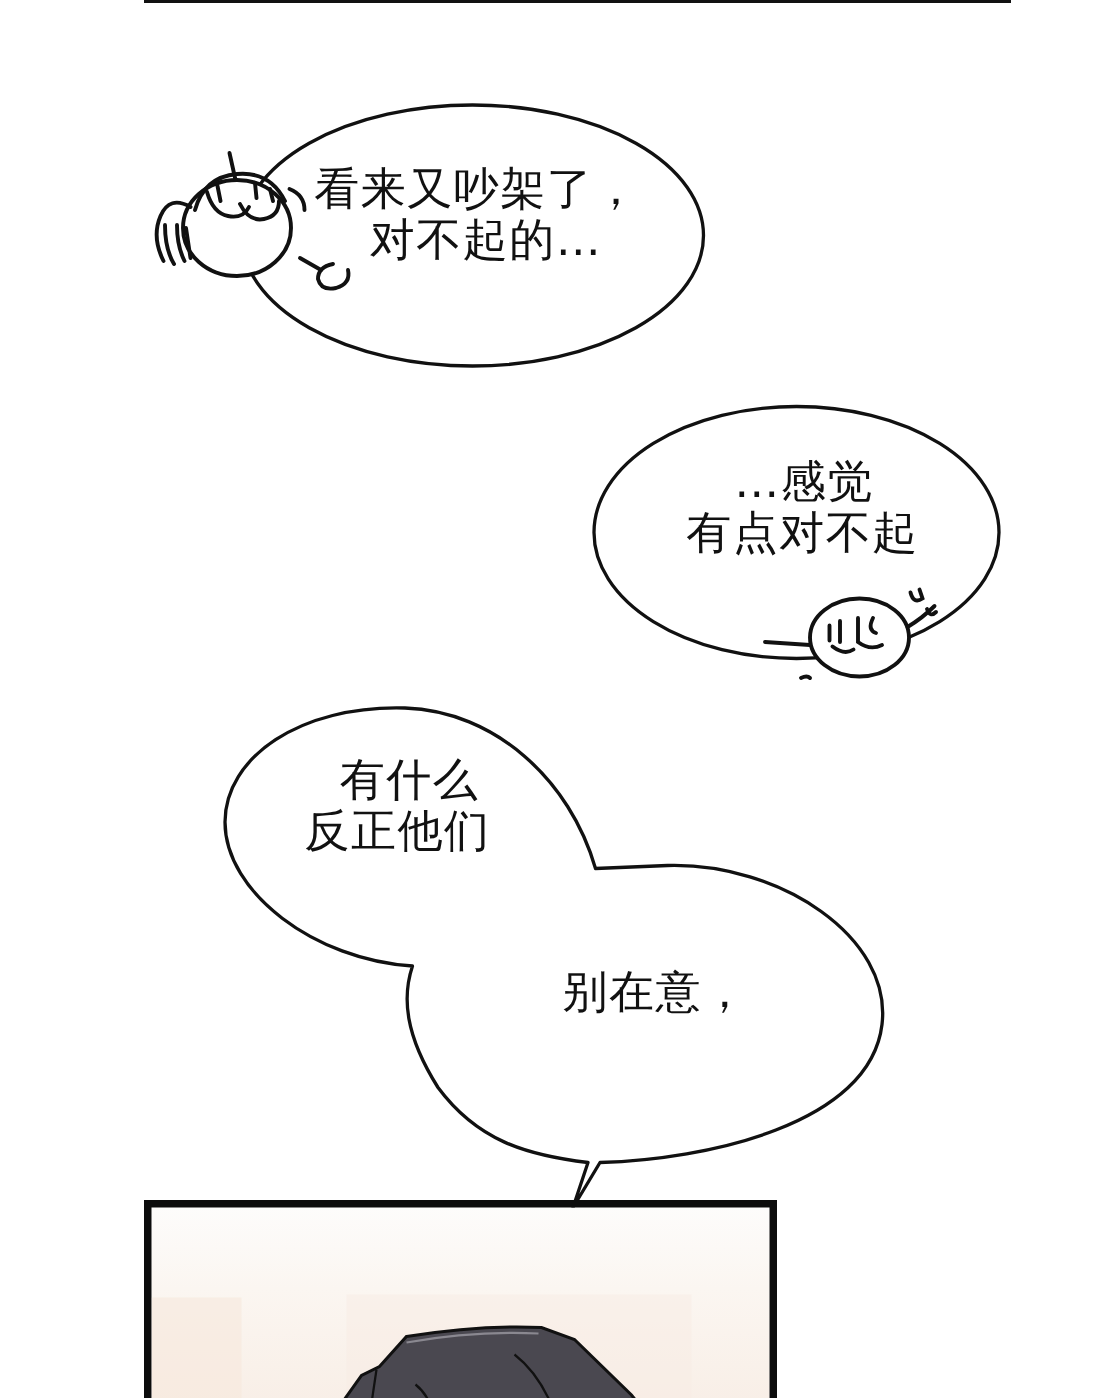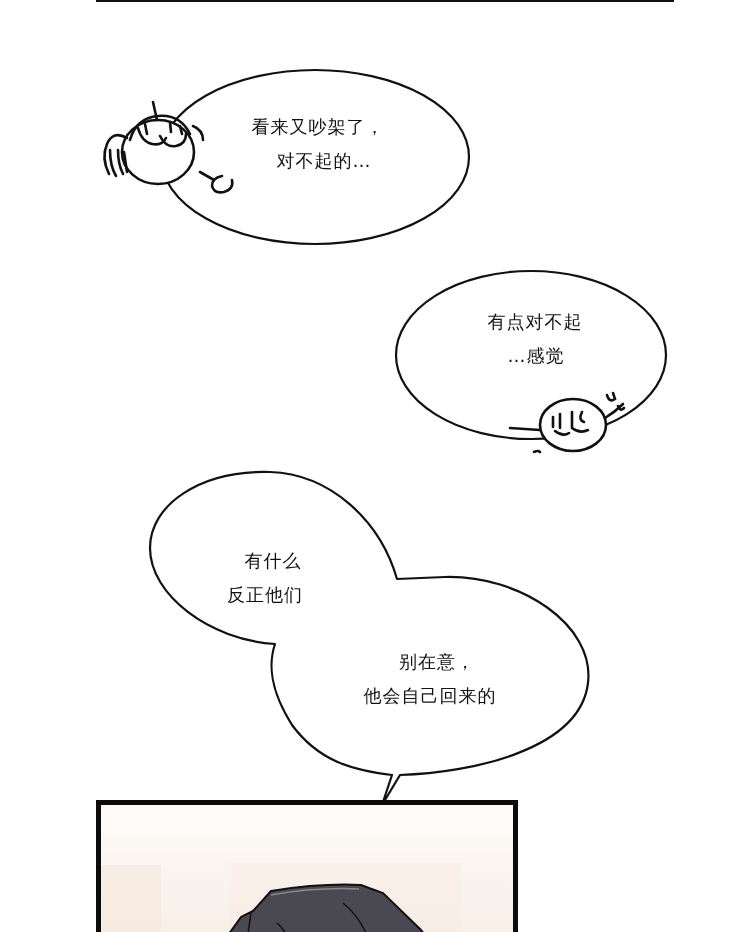--- a/index.html
+++ b/index.html
@@ -1,20 +1,20 @@
 <!DOCTYPE html>
 <html><head>
   <meta charset="utf-8">
   <style>
     html, body { margin: 0; padding: 0; background: #ffffff; }
     body { width: 740px; height: 932px; position: relative; overflow: hidden;
            font-family: "DejaVu Sans", sans-serif; }
     .topline { position: absolute; left: 96px; top: 0; width: 578px; height: 2px; background: #111; }
     svg.art { position: absolute; left: 0; top: 0; }
-    .txt { position: absolute; color: #111; text-align: center; font-size: 18px; line-height: 34px;
+    .txt { position: absolute; color: #111; text-align: center; font-size: 30px; line-height: 34px;
            letter-spacing: 1px; white-space: nowrap; font-family: "DejaVu Sans", sans-serif; }
     .panel { position: absolute; left: 96px; top: 800px; width: 422px; height: 140px;
              border: 5px solid #0c0c0c; border-bottom: none; box-sizing: border-box; overflow: hidden;
              background: linear-gradient(180deg, #fdfcfb 0%, #fbf6f1 40%, #f8eee6 100%); }
   </style>
 </head>
 <body>
 
 <div class="topline"></div>
 
@@ -62,32 +62,31 @@
            C 595 625, 520 575, 445 577
            Z" fill="#fff" stroke="#111" stroke-width="2.2" stroke-linejoin="round"></path>
 </svg>
 
 <div class="txt" style="left:208px; top:110px; width:220px;">
   <div>看来又吵架了，</div>
   <div style="padding-left:12px;">对不起的…</div>
 </div>
 
 <div class="txt" style="left:440px; top:305px; width:190px;">
+  <div style="padding-left:2px;">…感觉</div>
   <div>有点对不起</div>
-  <div style="padding-left:2px;">…感觉</div>
 </div>
 
-<div class="txt" style="left:195px; top:544px; width:140px;">
+<div class="txt" style="left:195px; top:504px; width:140px;">
   <div style="padding-left:16px;">有什么</div>
   <div>反正他们</div>
 </div>
 
 <div class="txt" style="left:310px; top:645px; width:240px;">
   <div style="padding-left:14px;text-align:center;">别在意，</div>
-  <div>他会自己回来的</div>
 </div>
 
 <div class="panel">
   <svg width="422" height="140" viewBox="0 0 422 140">
     <rect x="0" y="60" width="60" height="80" fill="#f6e8dc" opacity="0.6"></rect>
     <rect x="130" y="58" width="230" height="80" fill="#f7ece3" opacity="0.5"></rect>
     <path d="M120 140 L140 112 L152 106 L170 86 Q220 78 260 80 L282 88 L320 125 L332 140 Z" fill="#4a4850" stroke="#111" stroke-width="2"></path>
     <path d="M170 90 Q215 82 258 84" stroke="#8a8890" stroke-width="1.5" fill="none"></path>
     <path d="M150 108 L146 135" stroke="#111" stroke-width="1.5" fill="none"></path>
     <path d="M242 98 Q260 112 270 140" stroke="#111" stroke-width="1.5" fill="none"></path>

